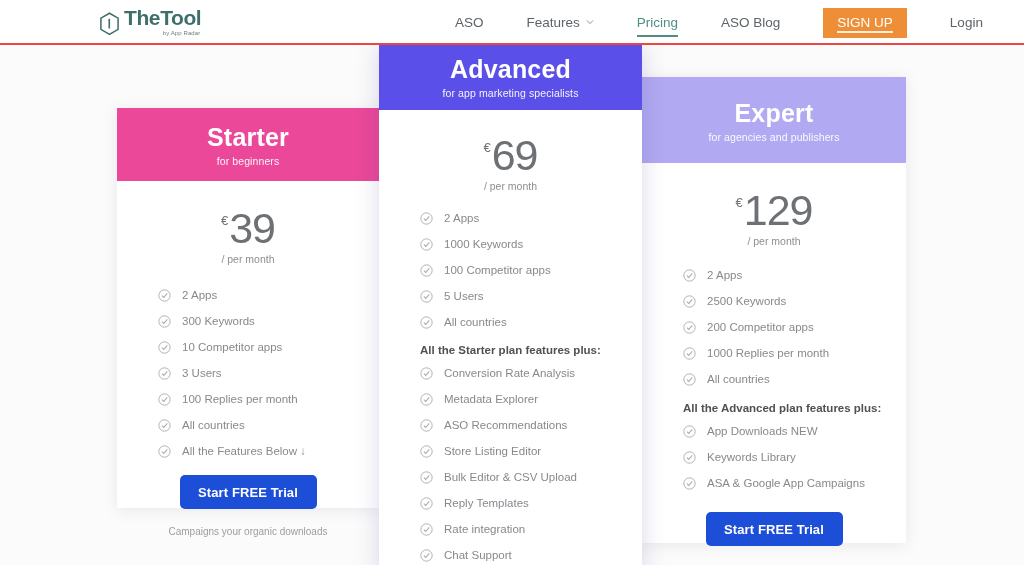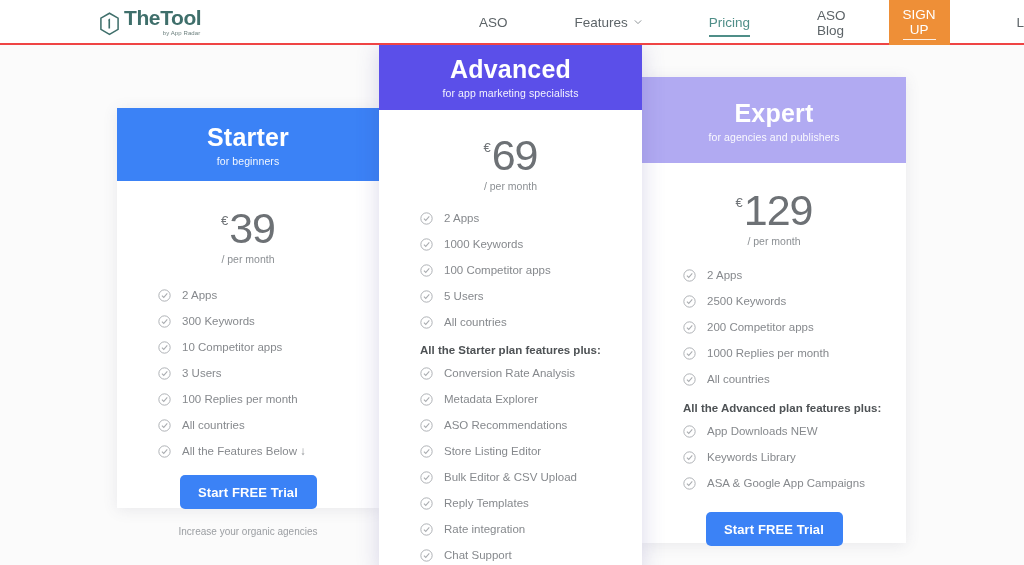--- a/index.html
+++ b/index.html
@@ -37,21 +37,21 @@
   }
 
   .nav-links {
     position: absolute; left: 455px; top: 0;
     height: 45px; display: flex; align-items: center; gap: 0;
   }
   .nav-item {
     font-size: 13.5px; color: #5d6468;
     padding: 0 0; margin-right: 43px;
     display: flex; align-items: center; gap: 6px;
-    cursor: pointer; position: relative; height: 45px; margin-left: 24px;
+    cursor: pointer; position: relative; height: 45px;
   }
   .nav-item:last-child { margin-right: 0; }
   .nav-item.active { color: #4f8e88; }
   .nav-item.active::after {
     content: ""; position: absolute;
     left: 0; right: 0; bottom: 8px; height: 2px;
     background: #4f8e88;
   }
   .chevron { width: 8px; height: 8px; position: relative; top: -1px; }
   .signup-btn {
@@ -78,21 +78,21 @@
   .card-starter { left: 117px; top: 108px; width: 262px; height: 400px; }
   .card-advanced { left: 379px; top: 43px; width: 263px; height: 530px; box-shadow: 0 3px 22px rgba(70,60,150,0.20); z-index: 20; }
   .card-expert { left: 642px; top: 77px; width: 264px; height: 466px; }
 
   .card-head {
     width: 100%;
     display: flex; flex-direction: column;
     align-items: center; justify-content: center;
     color: #ffffff;
   }
-  .card-starter .card-head { height: 73px; background: #3b82f6; }
+  .card-starter .card-head { height: 73px; background: #ec4899; }
   .card-expert .card-head  { height: 86px; background: #b1aaf2; }
   .card-advanced .card-head { height: 67px; background: #5b4fe9; }
 
   .plan-name {
     font-size: 25px; font-weight: bold;
     letter-spacing: 0.2px; line-height: 30px;
   }
   .card-advanced .plan-name { font-size: 25px; }
   .plan-tag {
     font-size: 10.5px; color: rgba(255,255,255,0.93);
@@ -128,21 +128,21 @@
     width: 13px; height: 13px; flex: 0 0 13px;
     margin-right: 11px;
   }
   .sub-head {
     font-size: 11.5px; font-weight: bold; color: #4e5255;
     margin-bottom: 7px;
   }
 
   .cta-wrap { display: flex; justify-content: center; }
   .cta-btn {
-    background: #3b82f6; color: #ffffff;
+    background: #1d4ed8; color: #ffffff;
     font-size: 13px; font-weight: bold;
     border: none; border-radius: 5px;
     cursor: pointer; letter-spacing: 0.1px;
     display: flex; align-items: center; justify-content: center;
   }
   .card-starter .cta-btn  { width: 137px; height: 34px; }
   .card-expert .cta-btn   { width: 137px; height: 34px; }
 
   .cta-note {
     text-align: center; font-size: 10px;
@@ -264,21 +264,21 @@
         <svg class="check" viewBox="0 0 14 14">
             <circle cx="7" cy="7" r="6.1" fill="none" stroke="#a9acb0" stroke-width="1"></circle>
             <path d="M4.2 7.1 L6.2 9.1 L10 4.8" fill="none" stroke="#a9acb0" stroke-width="1.1"></path>
           </svg>
         <span>All the Features Below ↓</span>
       </div>
     </div>
     <div class="cta-wrap">
       <button class="cta-btn">Start FREE Trial</button>
     </div>
-    <div class="cta-note">Increase your organic agencies</div>
+    <div class="cta-note">Campaigns your organic downloads</div>
   </div>
 
   <div class="card card-advanced">
     <div class="card-head">
       <div class="plan-name">Advanced</div>
       <div class="plan-tag">for app marketing specialists</div>
     </div>
     <div class="price-block">
       <div class="price-inner">
         <div class="price-row">

